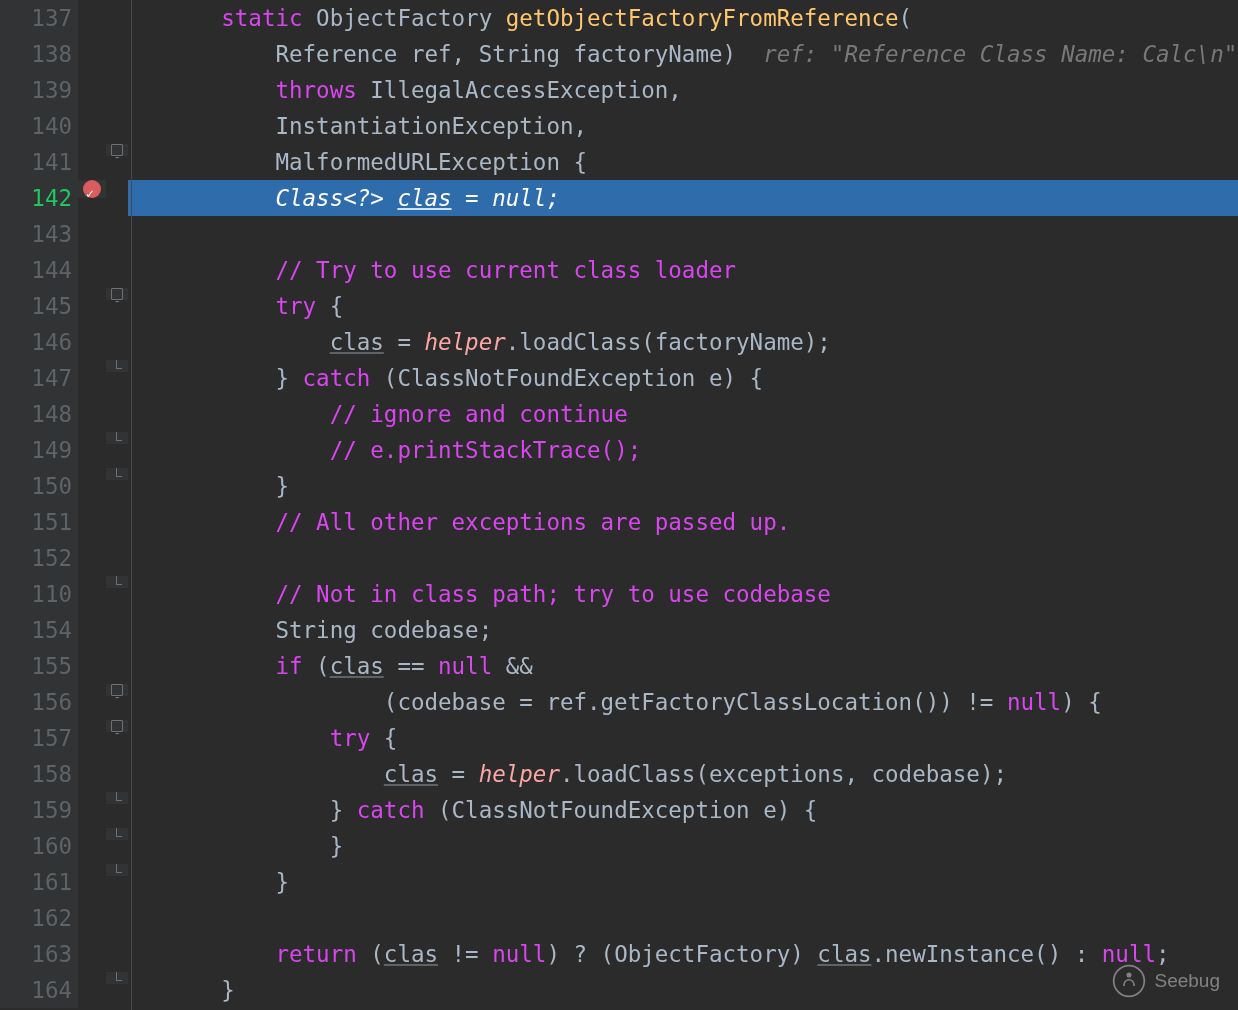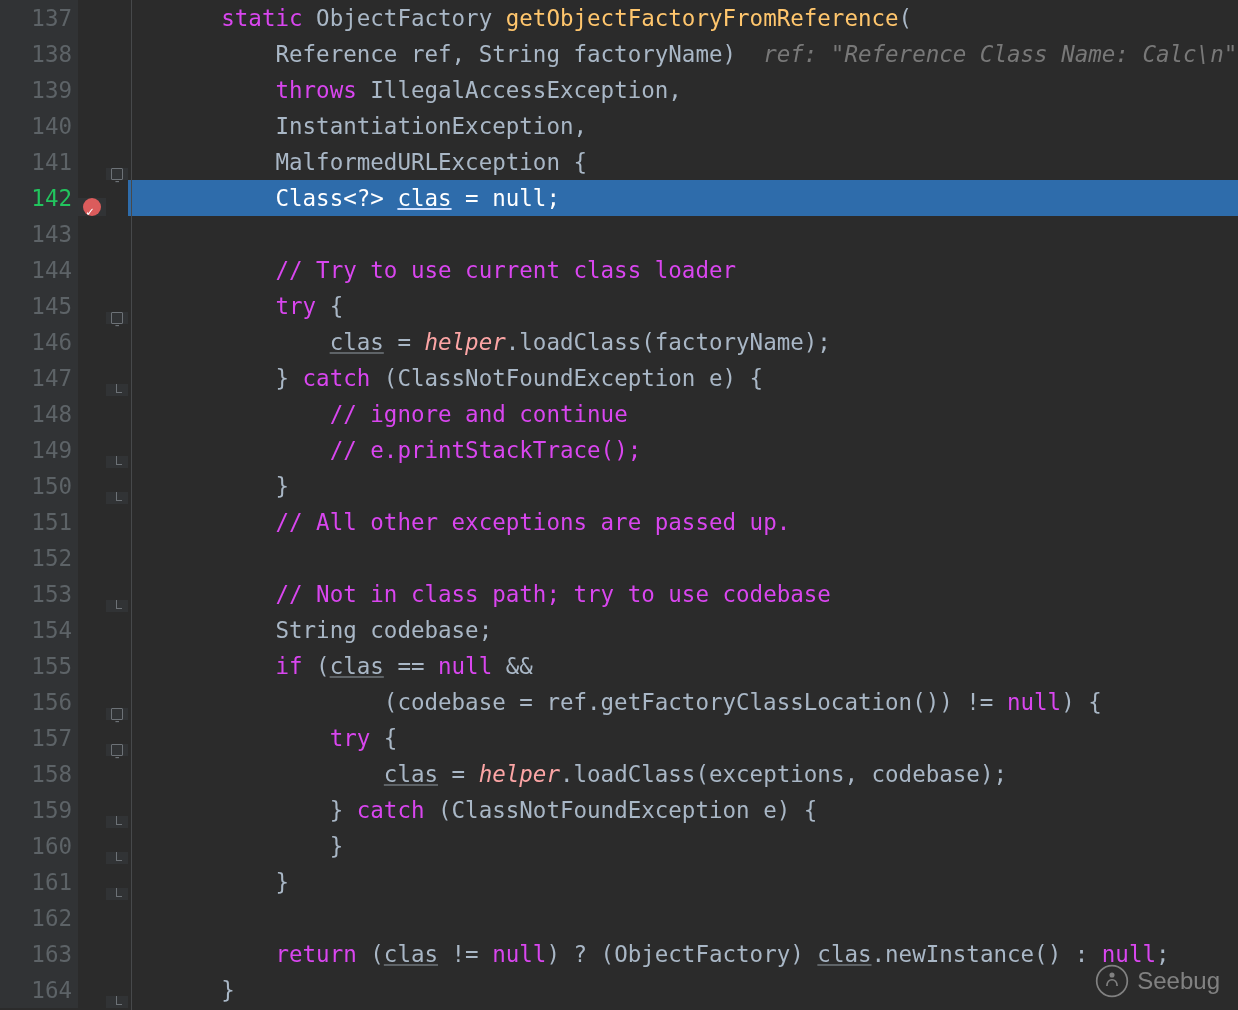--- a/index.html
+++ b/index.html
@@ -1,20 +1,20 @@
 <!DOCTYPE html>
 <html><head>
 <meta charset="utf-8">
 <style>
   html,body{margin:0;padding:0;background:#2b2b2b;width:1238px;height:1010px;overflow:hidden;
     font-family:"Menlo","Consolas","DejaVu Sans Mono",monospace;font-size:22.5px;
     -webkit-font-smoothing:antialiased;}
   .editor{display:flex;flex-direction:column;height:100%;position:relative;}
-  .line{display:flex;align-items:flex-end;height:36px;line-height:36px;white-space:pre;}
-  .line.highlight .code{background:#2e6cab;color:#fff;}
+  .line{display:flex;align-items:flex-start;height:36px;line-height:36px;white-space:pre;}
+  .line.highlight .code{background:#2e6cab;color:#fff;font-style:italic;}
   .lnum{width:72px;text-align:right;padding-right:6px;color:#5d6367;user-select:none;
     background:#313335;font-weight:500;}
   .line.highlight .lnum{color:#22c55e;}
   .markcol{width:28px;background:#313335;display:flex;align-items:center;justify-content:center;}
   .foldcol{width:22px;background:#313335;display:flex;align-items:center;justify-content:center;}
   .vline{position:absolute;left:131px;top:0;bottom:0;width:1px;background:#47494b;}
   .code{flex:1;padding-left:12px;color:#a9b7c6;}
   
   .kw{color:#d946ef;}
   .call{color:#ffc66d;}
@@ -29,21 +29,21 @@
   .bp{width:18px;height:18px;border-radius:50%;background:#db5c5c;position:relative;}
   .bp::after{content:"✓";position:absolute;left:3px;top:-4px;font-size:13px;color:#fff;font-weight:bold;}
   
   .fold{width:10px;height:10px;border:1px solid #6d7277;border-radius:1px;position:relative;}
   .fold::before{content:"-";position:absolute;left:1px;top:-6px;color:#6d7277;font-size:14px;}
   .fold.end{border:none;width:12px;height:12px;}
   .fold.end::before{content:"";}
   .fold.end::after{content:"";position:absolute;left:5px;top:0;width:1px;height:9px;background:#6d7277;}
   .fold.end .bar{position:absolute;left:5px;top:8px;width:6px;height:1px;background:#6d7277;}
   .watermark{position:absolute;right:18px;bottom:12px;display:flex;align-items:center;gap:8px;
-    color:#c8c8c8;opacity:0.55;font-family:"Segoe UI",sans-serif;font-size:24px;}
+    color:#c8c8c8;opacity:0.55;font-family:"Segoe UI",sans-serif;font-size:19px;}
   .watermark svg{width:34px;height:34px;}
 </style>
 </head>
 <body>
 
 <div class="editor">
   <div class="vline"></div>
 
 <div class="line"><div class="lnum">137</div><div class="markcol"></div><div class="foldcol"></div><div class="code"><span>      </span><span class="kw">static</span><span> ObjectFactory </span><span class="call">getObjectFactoryFromReference</span><span>(</span></div></div>
     <div class="line"><div class="lnum">138</div><div class="markcol"></div><div class="foldcol"></div><div class="code"><span>          Reference ref, String factoryName)  </span><span class="hint">ref: "Reference Class Name: Calc\n"</span></div></div>
@@ -54,21 +54,21 @@
     <div class="line"><div class="lnum">143</div><div class="markcol"></div><div class="foldcol"></div><div class="code"><span></span></div></div>
     <div class="line"><div class="lnum">144</div><div class="markcol"></div><div class="foldcol"></div><div class="code"><span>          </span><span class="cmnt">// Try to use current class loader</span></div></div>
     <div class="line"><div class="lnum">145</div><div class="markcol"></div><div class="foldcol"><div class="fold"></div></div><div class="code"><span>          </span><span class="kw">try</span><span> {</span></div></div>
     <div class="line"><div class="lnum">146</div><div class="markcol"></div><div class="foldcol"></div><div class="code"><span>              </span><span class="ident-u">clas</span><span> = </span><span class="field-i">helper</span><span>.loadClass(factoryName);</span></div></div>
     <div class="line"><div class="lnum">147</div><div class="markcol"></div><div class="foldcol"><div class="fold end"><div class="bar"></div></div></div><div class="code"><span>          } </span><span class="kw">catch</span><span> (ClassNotFoundException e) {</span></div></div>
     <div class="line"><div class="lnum">148</div><div class="markcol"></div><div class="foldcol"></div><div class="code"><span>              </span><span class="cmnt">// ignore and continue</span></div></div>
     <div class="line"><div class="lnum">149</div><div class="markcol"></div><div class="foldcol"><div class="fold end"><div class="bar"></div></div></div><div class="code"><span>              </span><span class="cmnt">// e.printStackTrace();</span></div></div>
     <div class="line"><div class="lnum">150</div><div class="markcol"></div><div class="foldcol"><div class="fold end"><div class="bar"></div></div></div><div class="code"><span>          }</span></div></div>
     <div class="line"><div class="lnum">151</div><div class="markcol"></div><div class="foldcol"></div><div class="code"><span>          </span><span class="cmnt">// All other exceptions are passed up.</span></div></div>
     <div class="line"><div class="lnum">152</div><div class="markcol"></div><div class="foldcol"></div><div class="code"><span></span></div></div>
-    <div class="line"><div class="lnum">153</div><div class="markcol"></div><div class="foldcol"><div class="fold end"><div class="bar"></div></div></div><div class="code"><span>          </span><span class="cmnt">// Not in class path; try to use codebase</span></div></div>
+    <div class="line"><div class="lnum">110</div><div class="markcol"></div><div class="foldcol"><div class="fold end"><div class="bar"></div></div></div><div class="code"><span>          </span><span class="cmnt">// Not in class path; try to use codebase</span></div></div>
     <div class="line"><div class="lnum">154</div><div class="markcol"></div><div class="foldcol"></div><div class="code"><span>          String codebase;</span></div></div>
     <div class="line"><div class="lnum">155</div><div class="markcol"></div><div class="foldcol"></div><div class="code"><span>          </span><span class="kw">if</span><span> (</span><span class="ident-u">clas</span><span> == </span><span class="kw">null</span><span> &amp;&amp;</span></div></div>
     <div class="line"><div class="lnum">156</div><div class="markcol"></div><div class="foldcol"><div class="fold"></div></div><div class="code"><span>                  (codebase = ref.getFactoryClassLocation()) != </span><span class="kw">null</span><span>) {</span></div></div>
     <div class="line"><div class="lnum">157</div><div class="markcol"></div><div class="foldcol"><div class="fold"></div></div><div class="code"><span>              </span><span class="kw">try</span><span> {</span></div></div>
     <div class="line"><div class="lnum">158</div><div class="markcol"></div><div class="foldcol"></div><div class="code"><span>                  </span><span class="ident-u">clas</span><span> = </span><span class="field-i">helper</span><span>.loadClass(exceptions, codebase);</span></div></div>
     <div class="line"><div class="lnum">159</div><div class="markcol"></div><div class="foldcol"><div class="fold end"><div class="bar"></div></div></div><div class="code"><span>              } </span><span class="kw">catch</span><span> (ClassNotFoundException e) {</span></div></div>
     <div class="line"><div class="lnum">160</div><div class="markcol"></div><div class="foldcol"><div class="fold end"><div class="bar"></div></div></div><div class="code"><span>              }</span></div></div>
     <div class="line"><div class="lnum">161</div><div class="markcol"></div><div class="foldcol"><div class="fold end"><div class="bar"></div></div></div><div class="code"><span>          }</span></div></div>
     <div class="line"><div class="lnum">162</div><div class="markcol"></div><div class="foldcol"></div><div class="code"><span></span></div></div>
     <div class="line"><div class="lnum">163</div><div class="markcol"></div><div class="foldcol"></div><div class="code"><span>          </span><span class="kw">return</span><span> (</span><span class="ident-u">clas</span><span> != </span><span class="kw">null</span><span>) ? (ObjectFactory) </span><span class="ident-u">clas</span><span>.newInstance() : </span><span class="kw">null</span><span>;</span></div></div>

